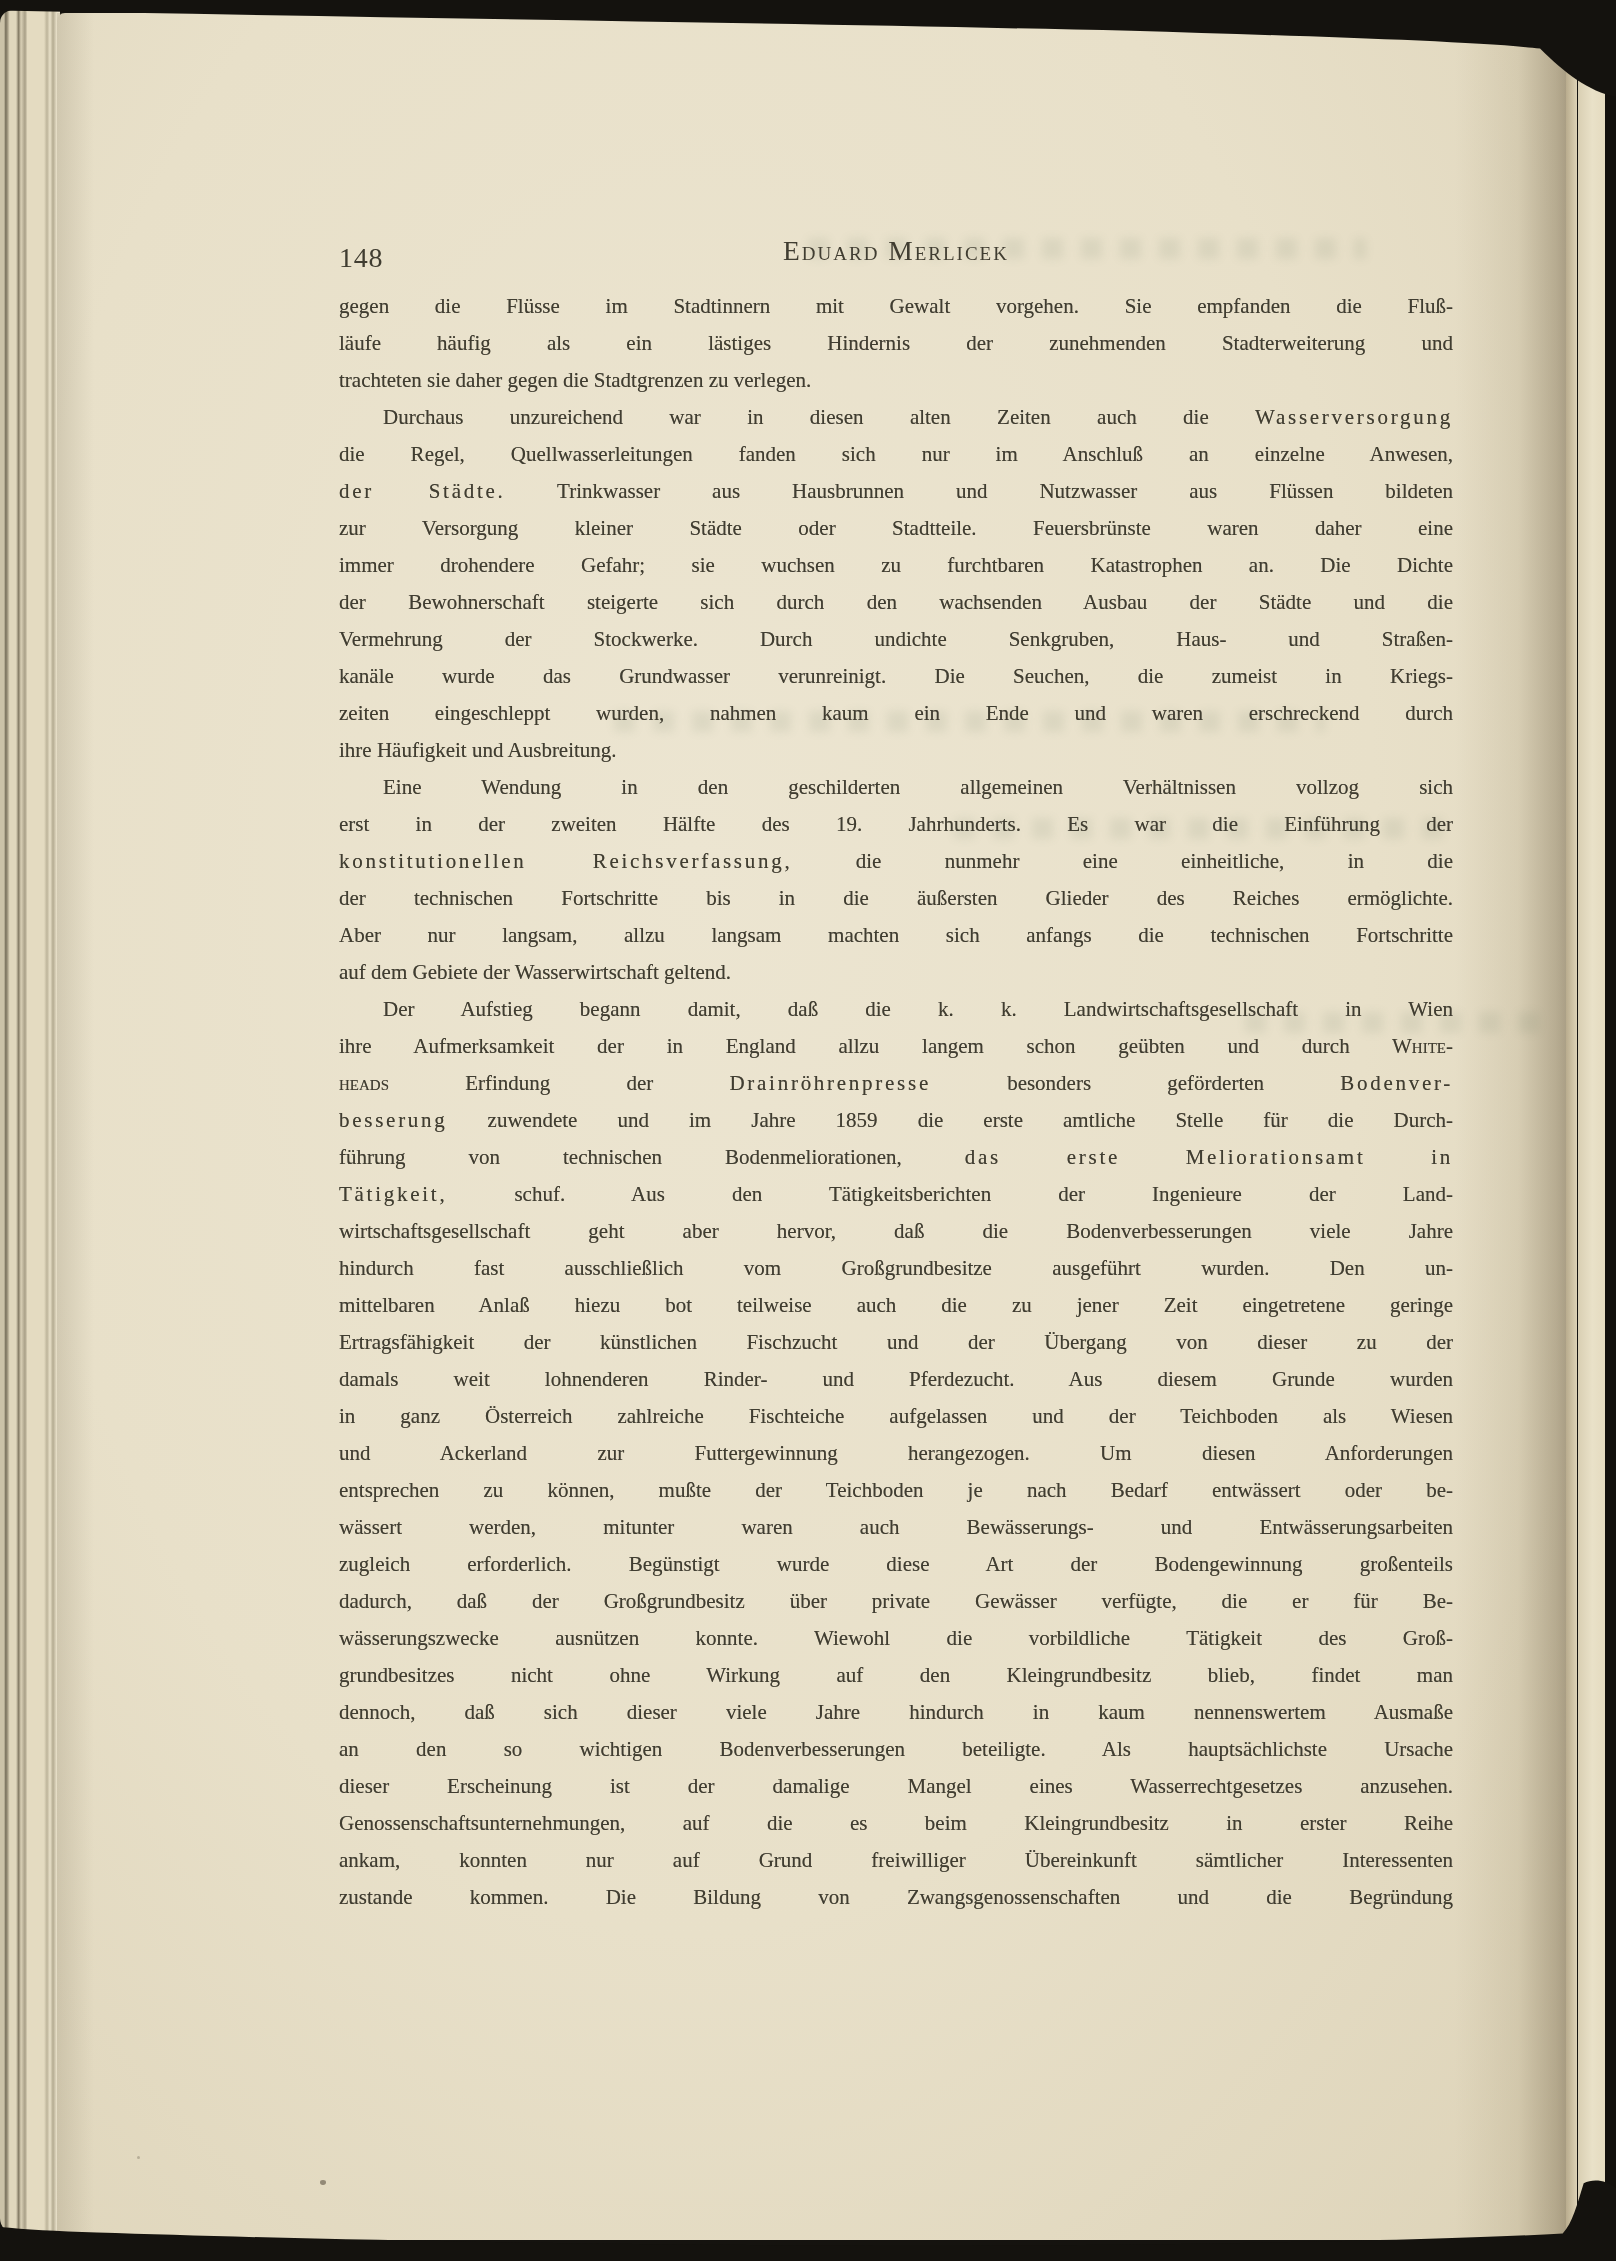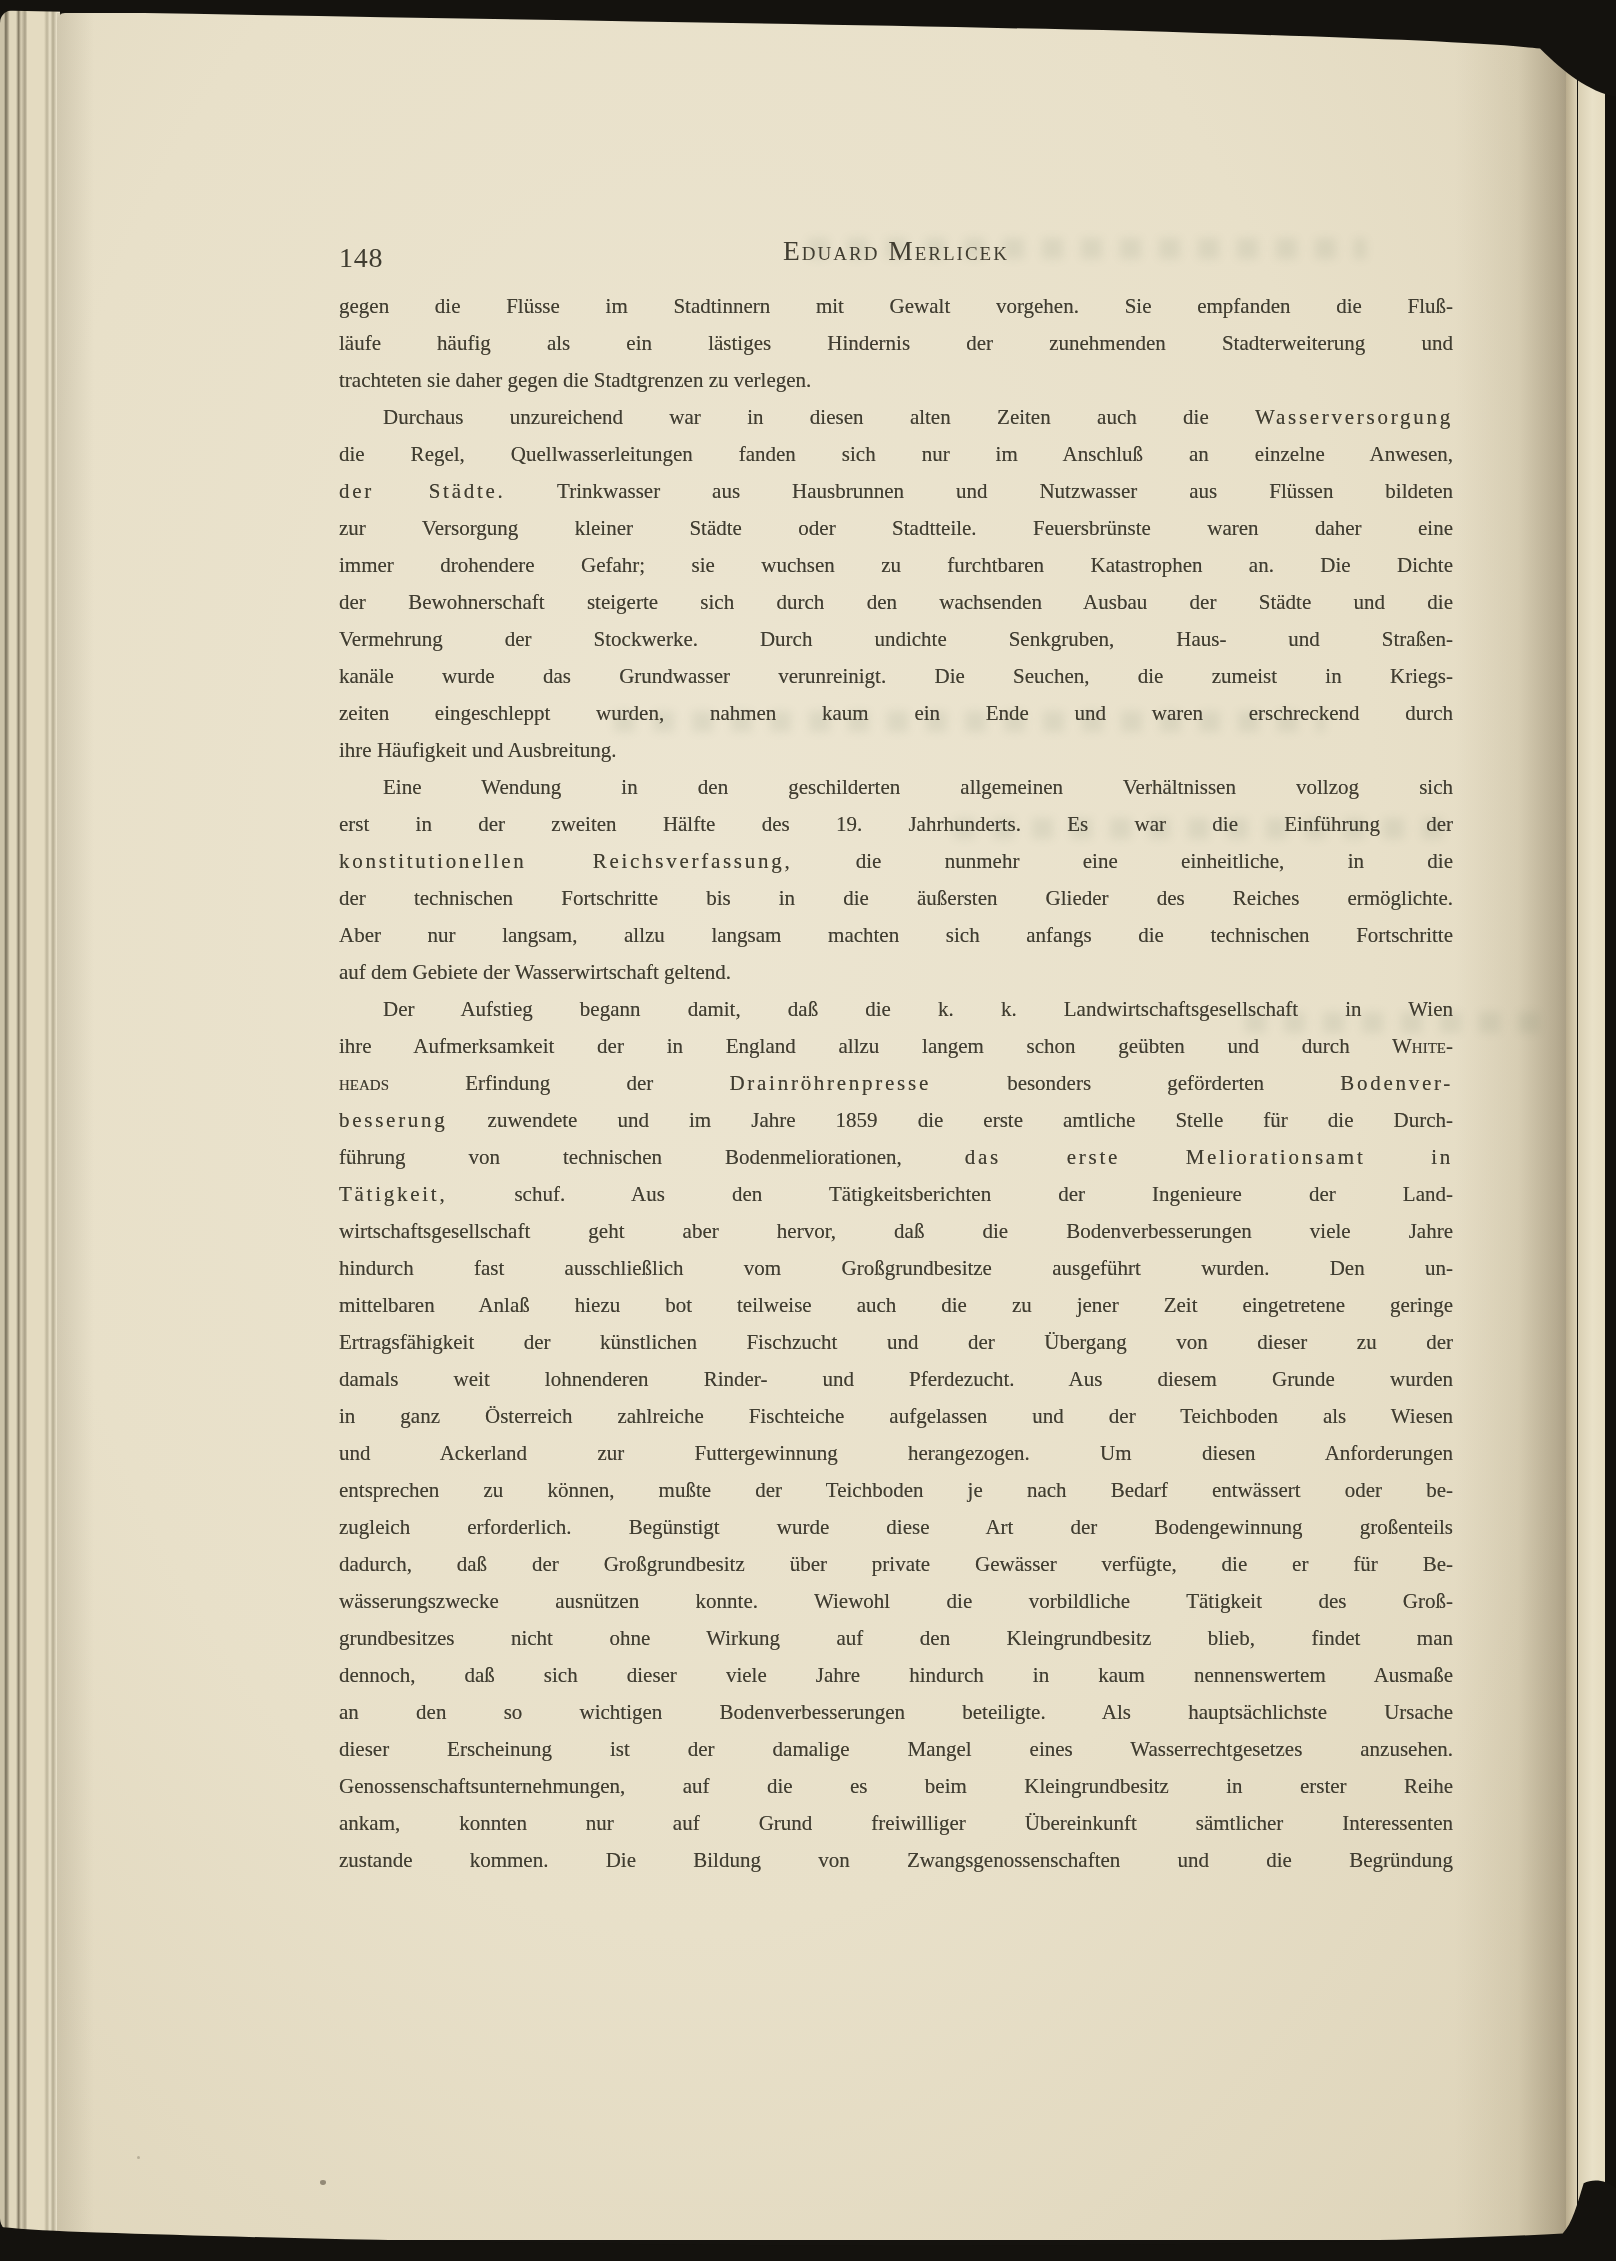--- a/index.html
+++ b/index.html
@@ -109,20 +109,21 @@
       <div class="line"><span class="s-n">führung von technischen Bodenmeliorationen, </span><span class="s-g">das erste Meliorationsamt in</span></div>
       <div class="line"><span class="s-g">Tätigkeit,</span><span class="s-n"> schuf. Aus den Tätigkeitsberichten der Ingenieure der Land-</span></div>
       <div class="line"><span class="s-n">wirtschaftsgesellschaft geht aber hervor, daß die Bodenverbesserungen viele Jahre</span></div>
       <div class="line"><span class="s-n">hindurch fast ausschließlich vom Großgrundbesitze ausgeführt wurden. Den un-</span></div>
       <div class="line"><span class="s-n">mittelbaren Anlaß hiezu bot teilweise auch die zu jener Zeit eingetretene geringe</span></div>
       <div class="line"><span class="s-n">Ertragsfähigkeit der künstlichen Fischzucht und der Übergang von dieser zu der</span></div>
       <div class="line"><span class="s-n">damals weit lohnenderen Rinder- und Pferdezucht. Aus diesem Grunde wurden</span></div>
       <div class="line"><span class="s-n">in ganz Österreich zahlreiche Fischteiche aufgelassen und der Teichboden als Wiesen</span></div>
       <div class="line"><span class="s-n">und Ackerland zur Futtergewinnung herangezogen. Um diesen Anforderungen</span></div>
       <div class="line"><span class="s-n">entsprechen zu können, mußte der Teichboden je nach Bedarf entwässert oder be-</span></div>
+      <div class="line"><span class="s-n">wässert werden, mitunter waren auch Bewässerungs- und Entwässerungsarbeiten</span></div>
       <div class="line"><span class="s-n">zugleich erforderlich. Begünstigt wurde diese Art der Bodengewinnung großenteils</span></div>
       <div class="line"><span class="s-n">dadurch, daß der Großgrundbesitz über private Gewässer verfügte, die er für Be-</span></div>
       <div class="line"><span class="s-n">wässerungszwecke ausnützen konnte. Wiewohl die vorbildliche Tätigkeit des Groß-</span></div>
       <div class="line"><span class="s-n">grundbesitzes nicht ohne Wirkung auf den Kleingrundbesitz blieb, findet man</span></div>
       <div class="line"><span class="s-n">dennoch, daß sich dieser viele Jahre hindurch in kaum nennenswertem Ausmaße</span></div>
       <div class="line"><span class="s-n">an den so wichtigen Bodenverbesserungen beteiligte. Als hauptsächlichste Ursache</span></div>
       <div class="line"><span class="s-n">dieser Erscheinung ist der damalige Mangel eines Wasserrechtgesetzes anzusehen.</span></div>
       <div class="line"><span class="s-n">Genossenschaftsunternehmungen, auf die es beim Kleingrundbesitz in erster Reihe</span></div>
       <div class="line"><span class="s-n">ankam, konnten nur auf Grund freiwilliger Übereinkunft sämtlicher Interessenten</span></div>
       <div class="line"><span class="s-n">zustande kommen. Die Bildung von Zwangsgenossenschaften und die Begründung</span></div>

